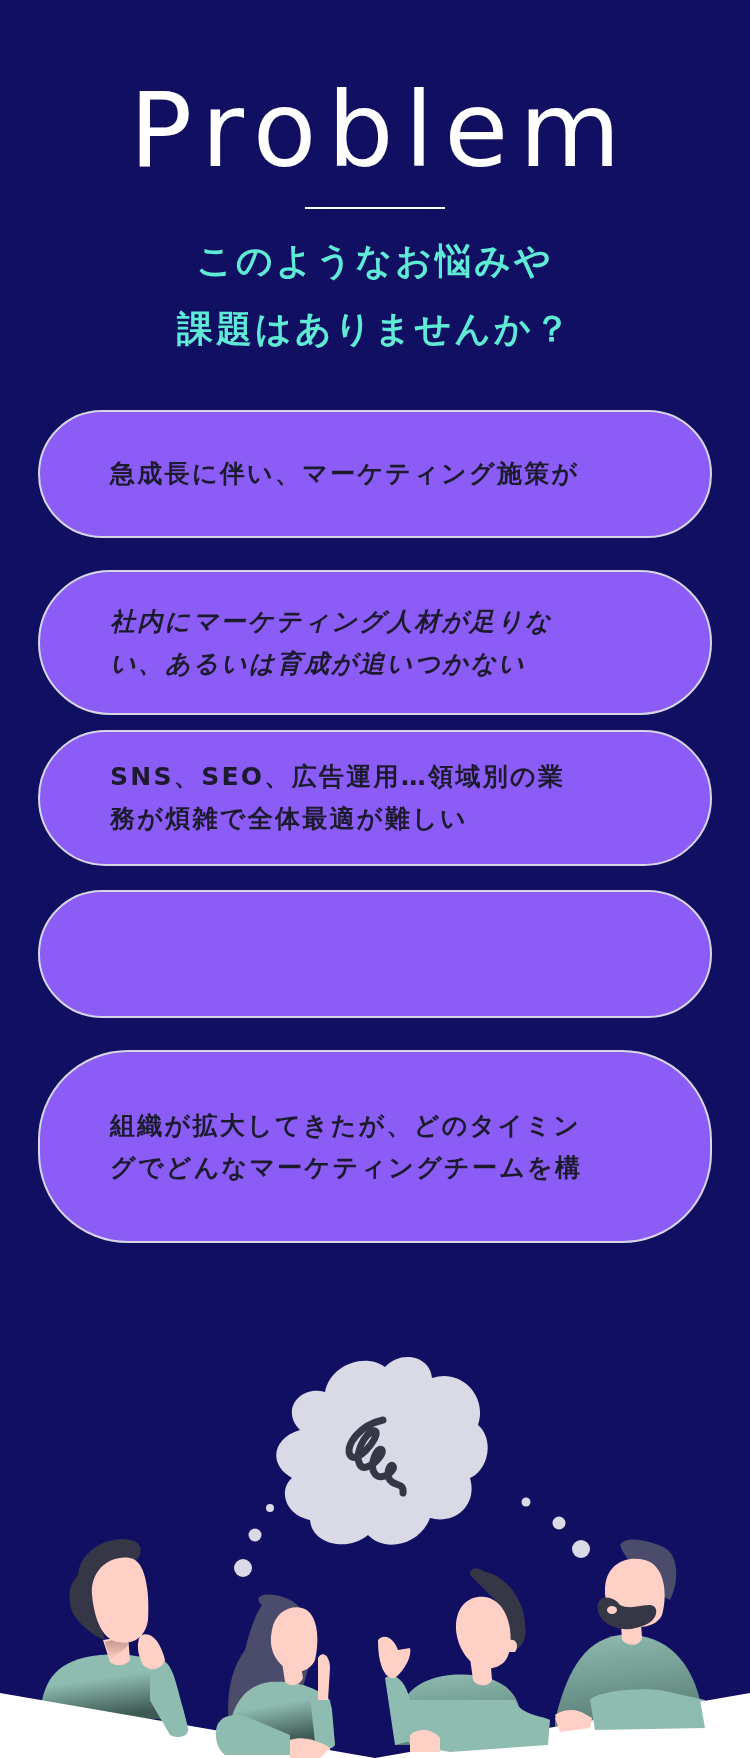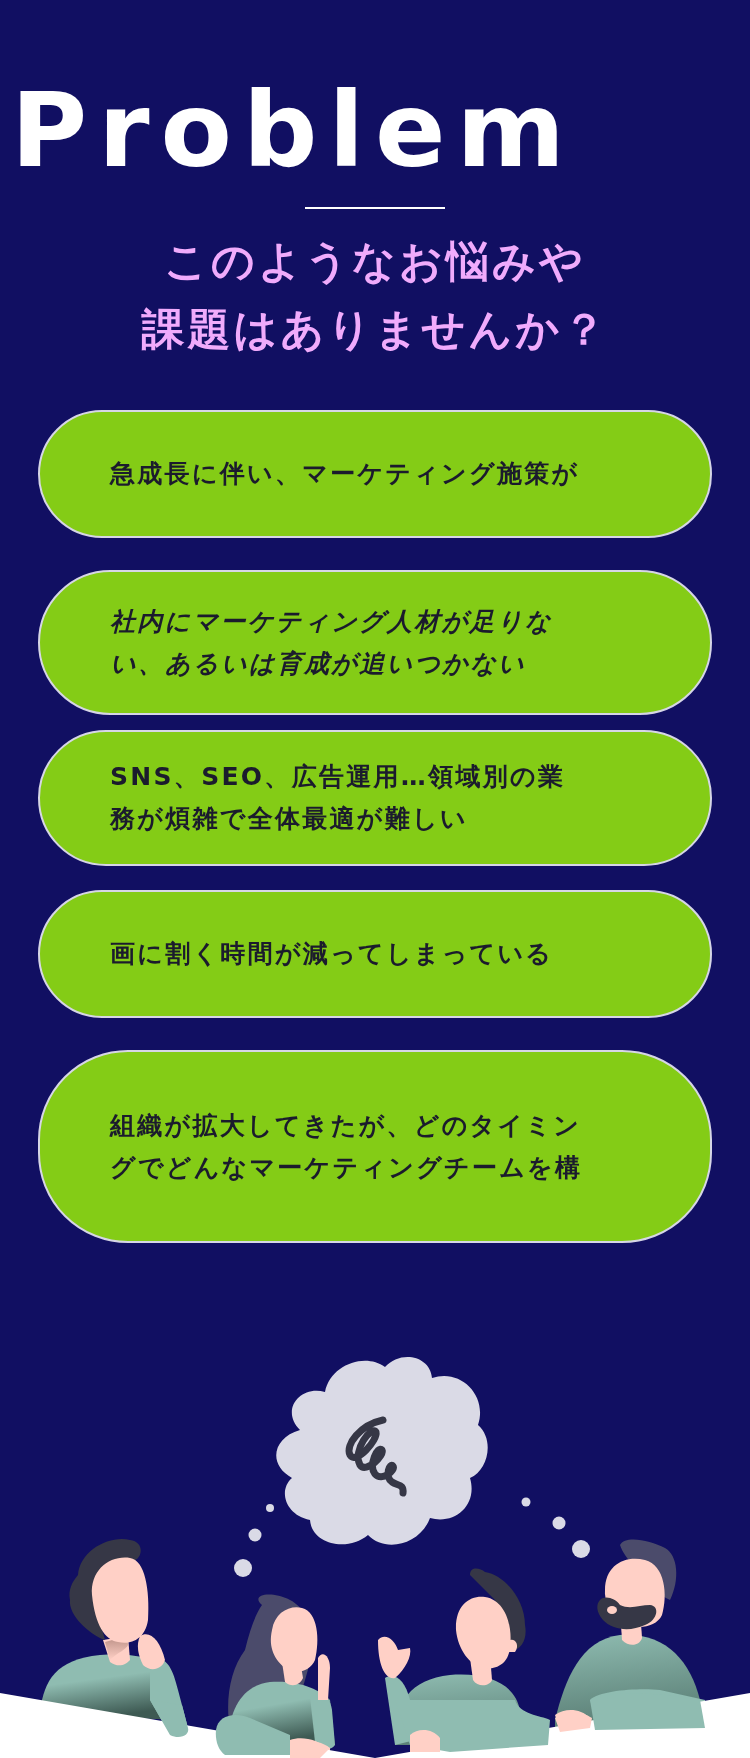--- a/index.html
+++ b/index.html
@@ -8,54 +8,55 @@
       background: #110f62;
       font-family: "DejaVu Sans", "Liberation Sans", sans-serif;
       position: relative;
     }
     .section { position: relative; width: 750px; height: 1758px; }
 
     .title {
       position: absolute;
       top: 70px;
       left: 0; width: 750px;
+      text-align: center;
       color: #ffffff;
       font-family: "DejaVu Sans", "Liberation Sans", sans-serif;
       font-size: 104px;
-      font-weight: 700;
+      font-weight: 400;
       letter-spacing: 11px;
       line-height: 120px;
       padding-left: 11px;
     }
     .divider {
       position: absolute;
       top: 207px; left: 305px;
       width: 140px; height: 2px;
       background: #ffffff;
     }
     .subtitle {
       position: absolute;
       top: 227px; left: 0; width: 750px;
       text-align: center;
-      color: #f0abfc;
+      color: #5eead4;
       font-weight: bold;
-      font-size: 43px;
+      font-size: 36px;
       line-height: 68px;
       letter-spacing: 3px;
     }
     .subtitle span { display: block; }
 
     .cards {
       position: absolute;
       top: 410px; left: 38px; width: 674px;
     }
     .card {
       position: absolute;
       left: 0; width: 674px;
-      background: #84cc16;
+      background: #8b5cf6;
       border: 2px solid #d6d6e6;
       border-radius: 80px;
       padding-left: 70px;
       padding-right: 40px;
       display: flex;
       align-items: center;
       color: #1b1b2d;
       font-size: 25px;
       font-weight: bold;
       letter-spacing: 2.3px;
@@ -96,21 +97,20 @@
       </div>
     </div>
     <div class="card" style="top:320px; height:136px;">
       <div class="text">
         <span>SNS、SEO、広告運用…領域別の業</span>
         <span>務が煩雑で全体最適が難しい</span>
       </div>
     </div>
     <div class="card" style="top:480px; height:128px;">
       <div class="text">
-        <span>画に割く時間が減ってしまっている</span>
       </div>
     </div>
     <div class="card" style="top:640px; height:193px; border-radius:90px;">
       <div class="text">
         <span>組織が拡大してきたが、どのタイミン</span>
         <span>グでどんなマーケティングチームを構</span>
       </div>
     </div>
   </div>
 

